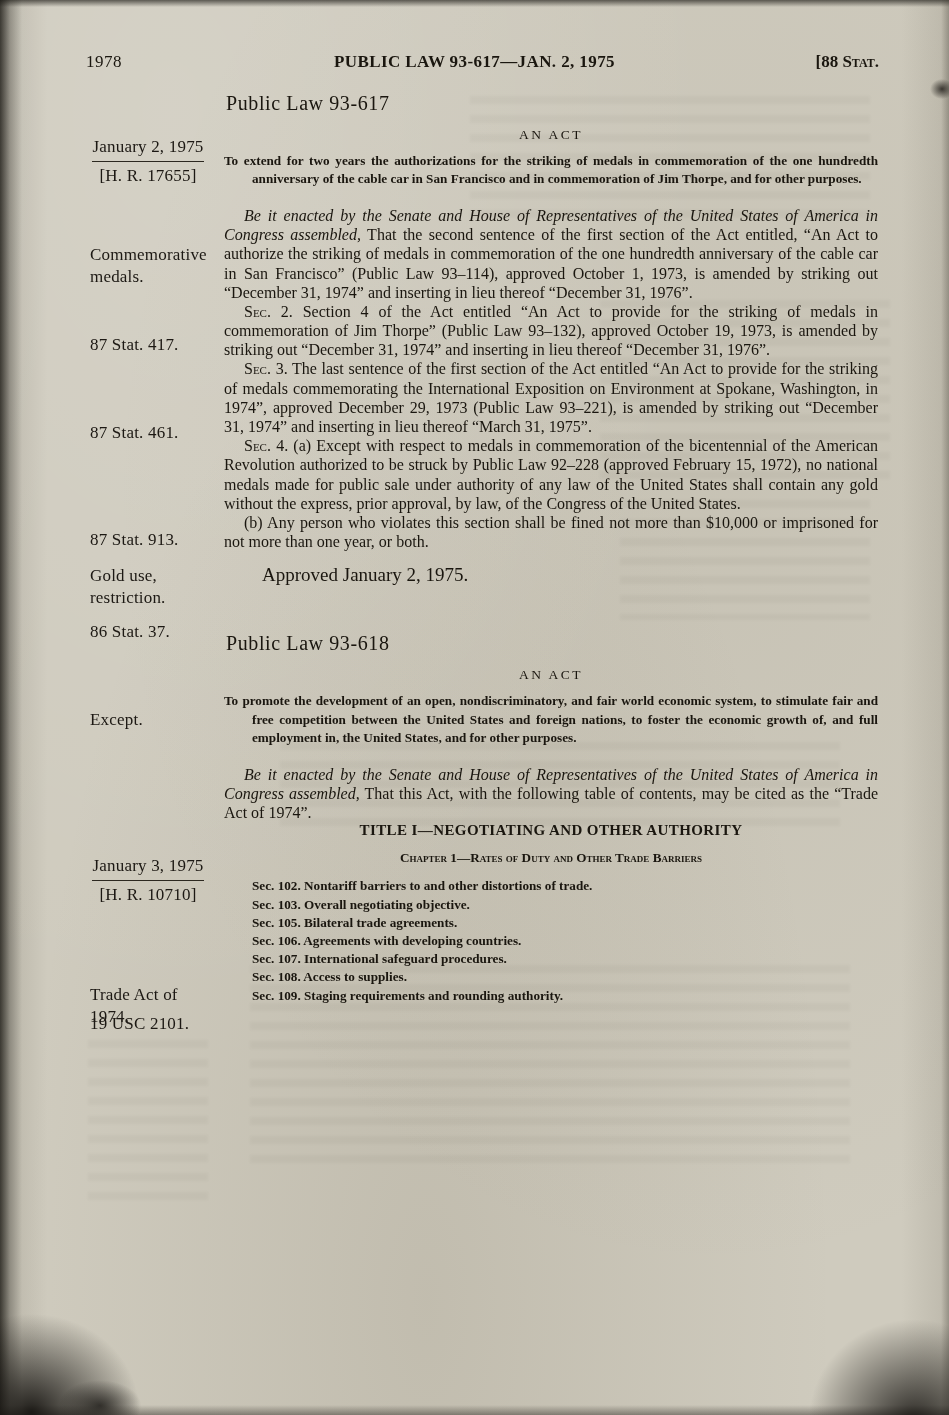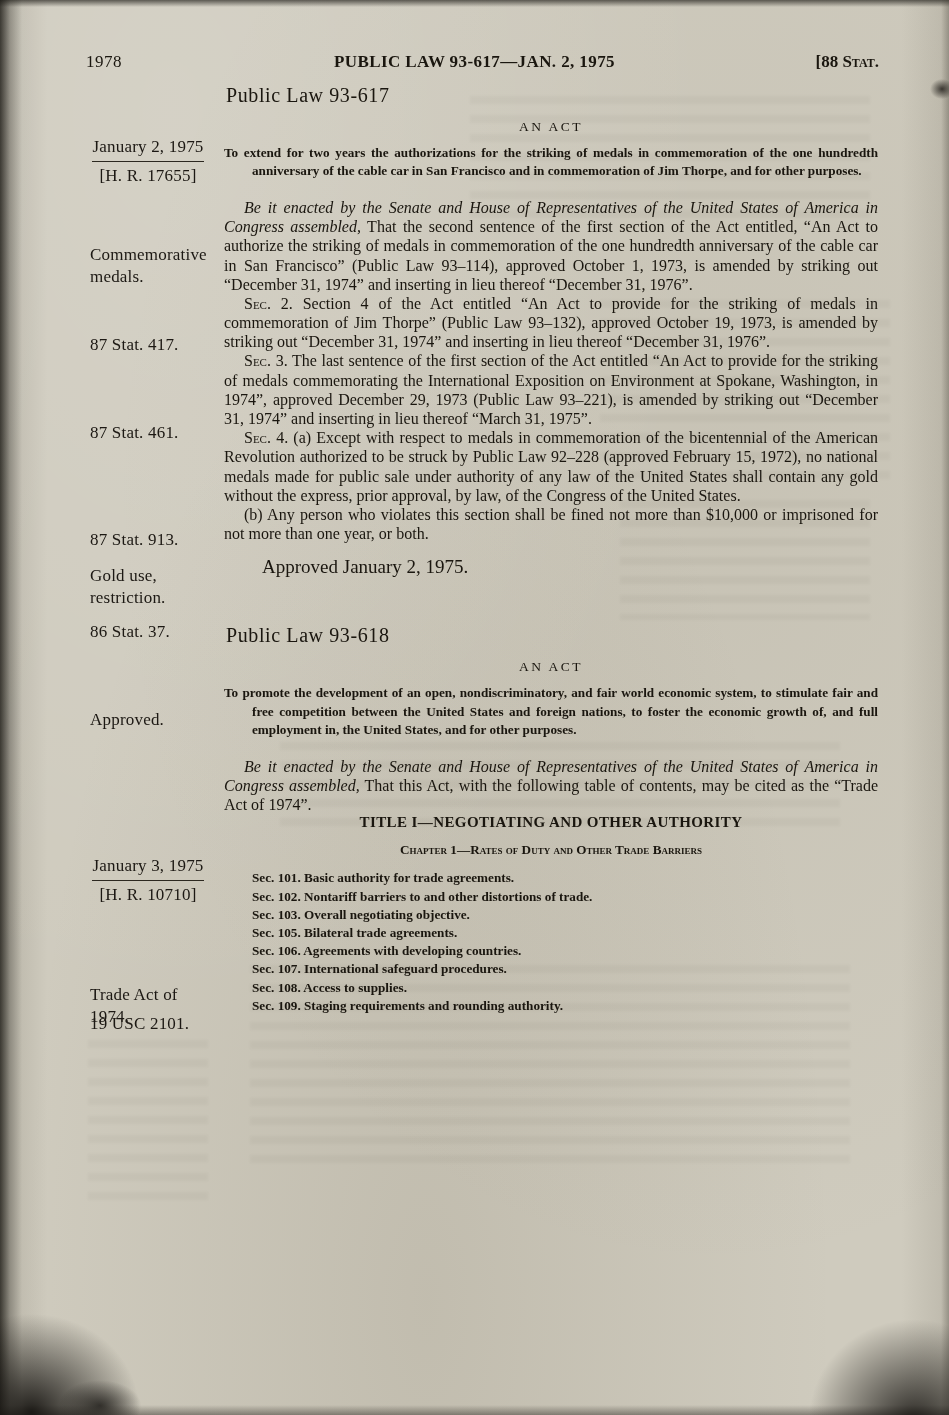--- a/index.html
+++ b/index.html
@@ -47,21 +47,21 @@
   .stat-ref  { position:absolute; right:70px; font-weight:bold;margin-left:8px; }
   .smallcaps, .sc { font-variant:small-caps; }
 
   
   .mnote { position:absolute; left:90px; width:118px; font-size:17px; line-height:1.32;
            color:#1c1813; letter-spacing:0.2px; }
   .datestamp { text-align:center; width:124px; left:86px; }
   .mrule { border-top:1px solid #2c2820; margin:3px 6px 3px 6px; height:0; }
 
   
-  .main { position:absolute; left:224px; top:84px; width:654px; }
+  .main { position:absolute; left:224px; top:92px; width:654px; }
   .pl-heading { font-size:20px; letter-spacing:0.6px; margin:0 0 12px 2px; }
   .pl-heading.second { margin-top:46px; }
   .an-act { text-align:center; font-size:13.5px; letter-spacing:2.5px; margin:0 0 9px 0; }
   .preamble { font-size:13.2px; font-weight:bold; line-height:1.40; text-align:justify;
               padding-left:28px; text-indent:-28px; margin:0 0 17px 0; }
   .body-para { font-size:16px; line-height:1.20; text-align:justify; margin:0; text-indent:20px; }
   .it { font-style:italic; }
   .approved { font-size:19px; margin:13px 0 0 38px; }
 
   .toc-head    { text-align:center; font-weight:bold; font-size:13.8px; letter-spacing:0.6px; margin:14px 0 11px 0; }
@@ -100,21 +100,21 @@
     <div>January 2, 1975</div>
     <div class="mrule"></div>
     <div>[H. R. 17655]</div>
   </div>
   <div class="mnote" style="top:244px">Commemorative medals.</div>
   <div class="mnote" style="top:334px">87 Stat. 417.</div>
   <div class="mnote" style="top:422px">87 Stat. 461.</div>
   <div class="mnote" style="top:529px">87 Stat. 913.</div>
   <div class="mnote" style="top:565px">Gold use, restriction.</div>
   <div class="mnote" style="top:621px">86 Stat. 37.</div>
-  <div class="mnote" style="top:709px">Approved.</div>
+  <div class="mnote" style="top:709px">Except.</div>
 
   <div class="mnote datestamp" style="top:855px">
     <div>January 3, 1975</div>
     <div class="mrule"></div>
     <div>[H. R. 10710]</div>
   </div>
   <div class="mnote" style="top:984px">Trade Act of 1974.</div>
   <div class="mnote" style="top:1013px">19 USC 2101.</div>
 
   <div class="main">
@@ -138,21 +138,20 @@
     <div class="pl-heading second">Public Law 93-618</div>
     <div class="an-act">AN ACT</div>
     <p class="preamble">To promote the development of an open, nondiscriminatory, and fair world economic system, to stimulate fair and free competition between the United States and foreign nations, to foster the economic growth of, and full employment in, the United States, and for other purposes.</p>
 
     <p class="body-para"><span class="it">Be it enacted by the Senate and House of Representatives of the United States of America in Congress assembled,</span><span> That this Act, with the following table of contents, may be cited as the “Trade Act of 1974”.</span></p>
 
     <div class="toc-title">TITLE I—NEGOTIATING AND OTHER AUTHORITY</div>
     <div class="toc-chapter sc">Chapter 1—Rates of Duty and Other Trade Barriers</div>
 
     <div class="toc-list">
-      <div class="toc-entry">Sec. 101. Basic authority for trade agreements.</div>
       <div class="toc-entry">Sec. 102. Nontariff barriers to and other distortions of trade.</div>
       <div class="toc-entry">Sec. 103. Overall negotiating objective.</div>
       <div class="toc-entry">Sec. 105. Bilateral trade agreements.</div>
       <div class="toc-entry">Sec. 106. Agreements with developing countries.</div>
       <div class="toc-entry">Sec. 107. International safeguard procedures.</div>
       <div class="toc-entry">Sec. 108. Access to supplies.</div>
       <div class="toc-entry">Sec. 109. Staging requirements and rounding authority.</div>
     </div>
 
   </div>

